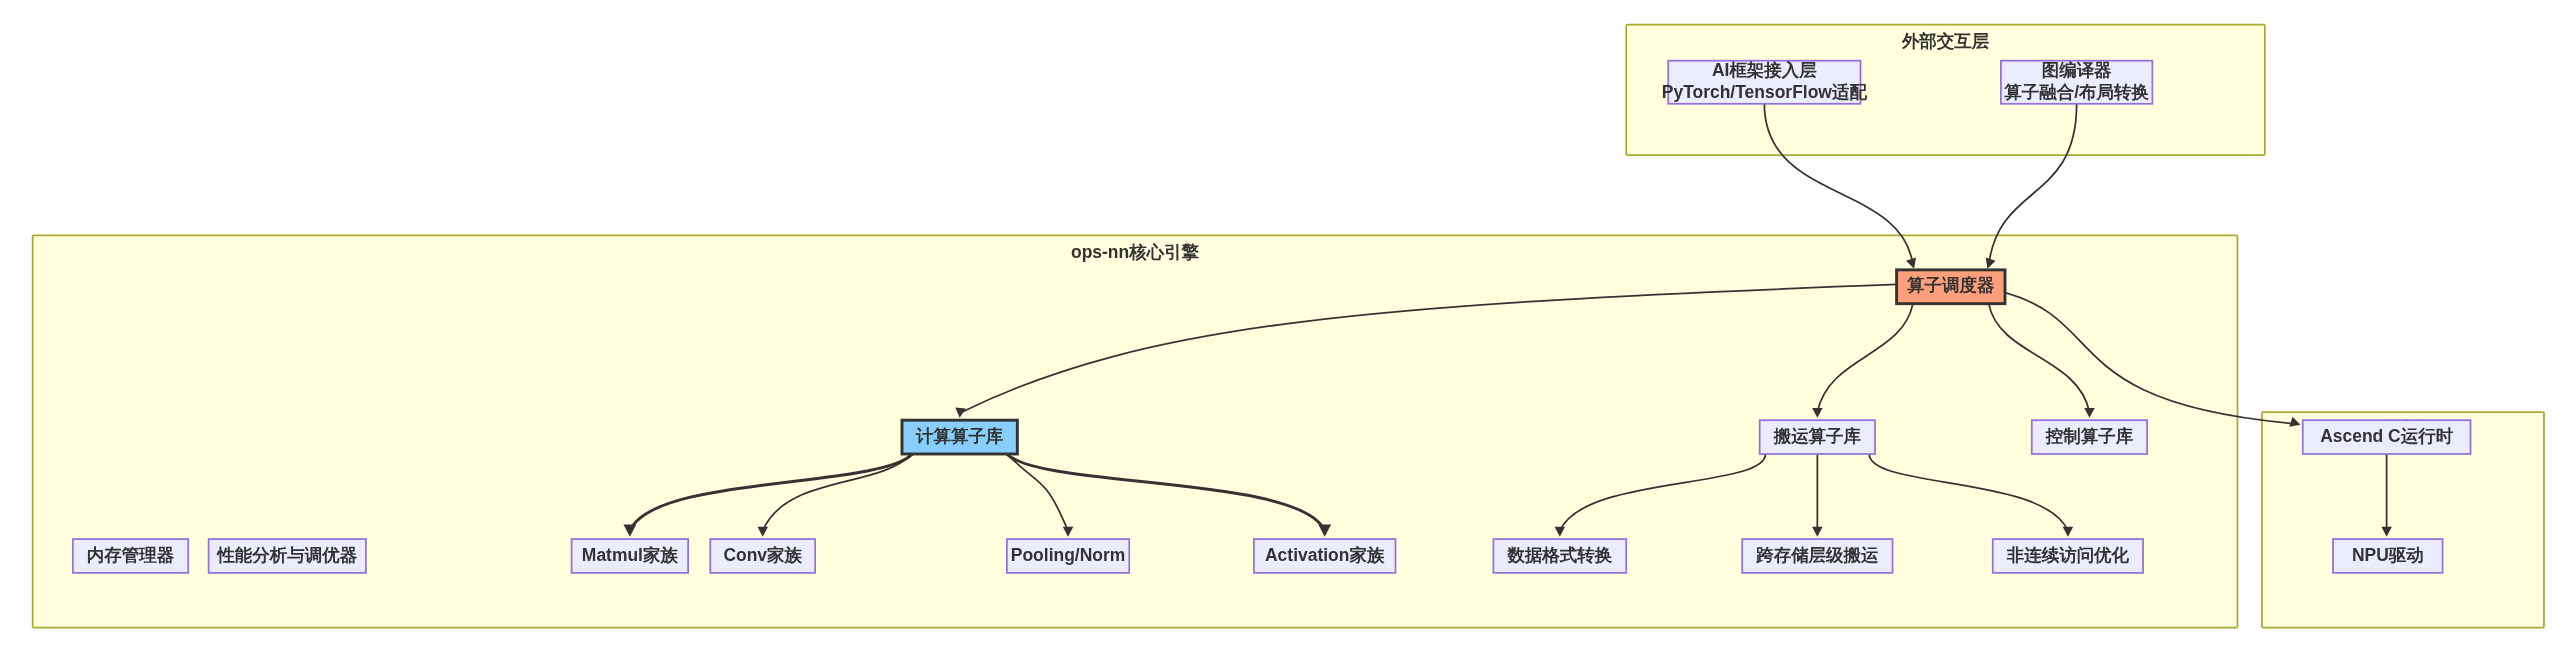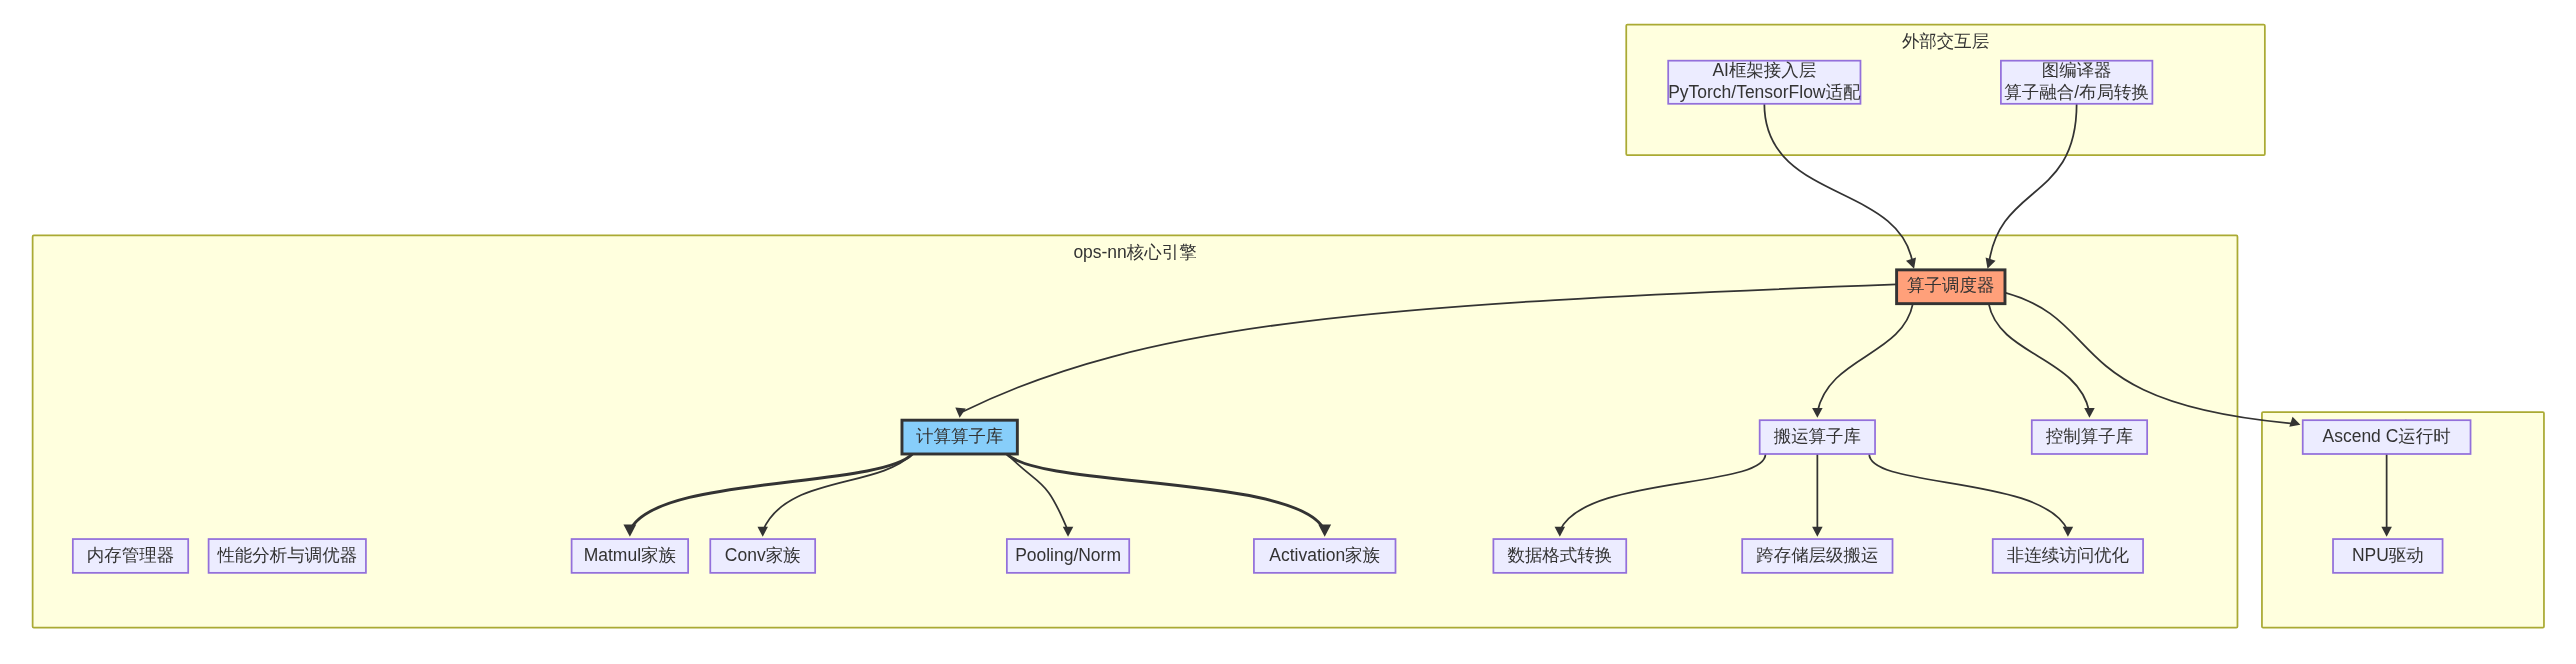--- a/index.html
+++ b/index.html
@@ -10,20 +10,21 @@
   body {
     width: 2576px;
     height: 665px;
     font-family: "Liberation Sans", "DejaVu Sans", sans-serif;
     overflow: hidden;
   }
   #diagram-root {
     position: relative;
     width: 2044px;
     height: 665px;
+    font-weight: bold;
   }
   svg#flow {
     position: absolute;
     top: 0;
     left: 0;
     width: 2576px;
     height: 665px;
     display: block;
   }
   .cluster-rect {

